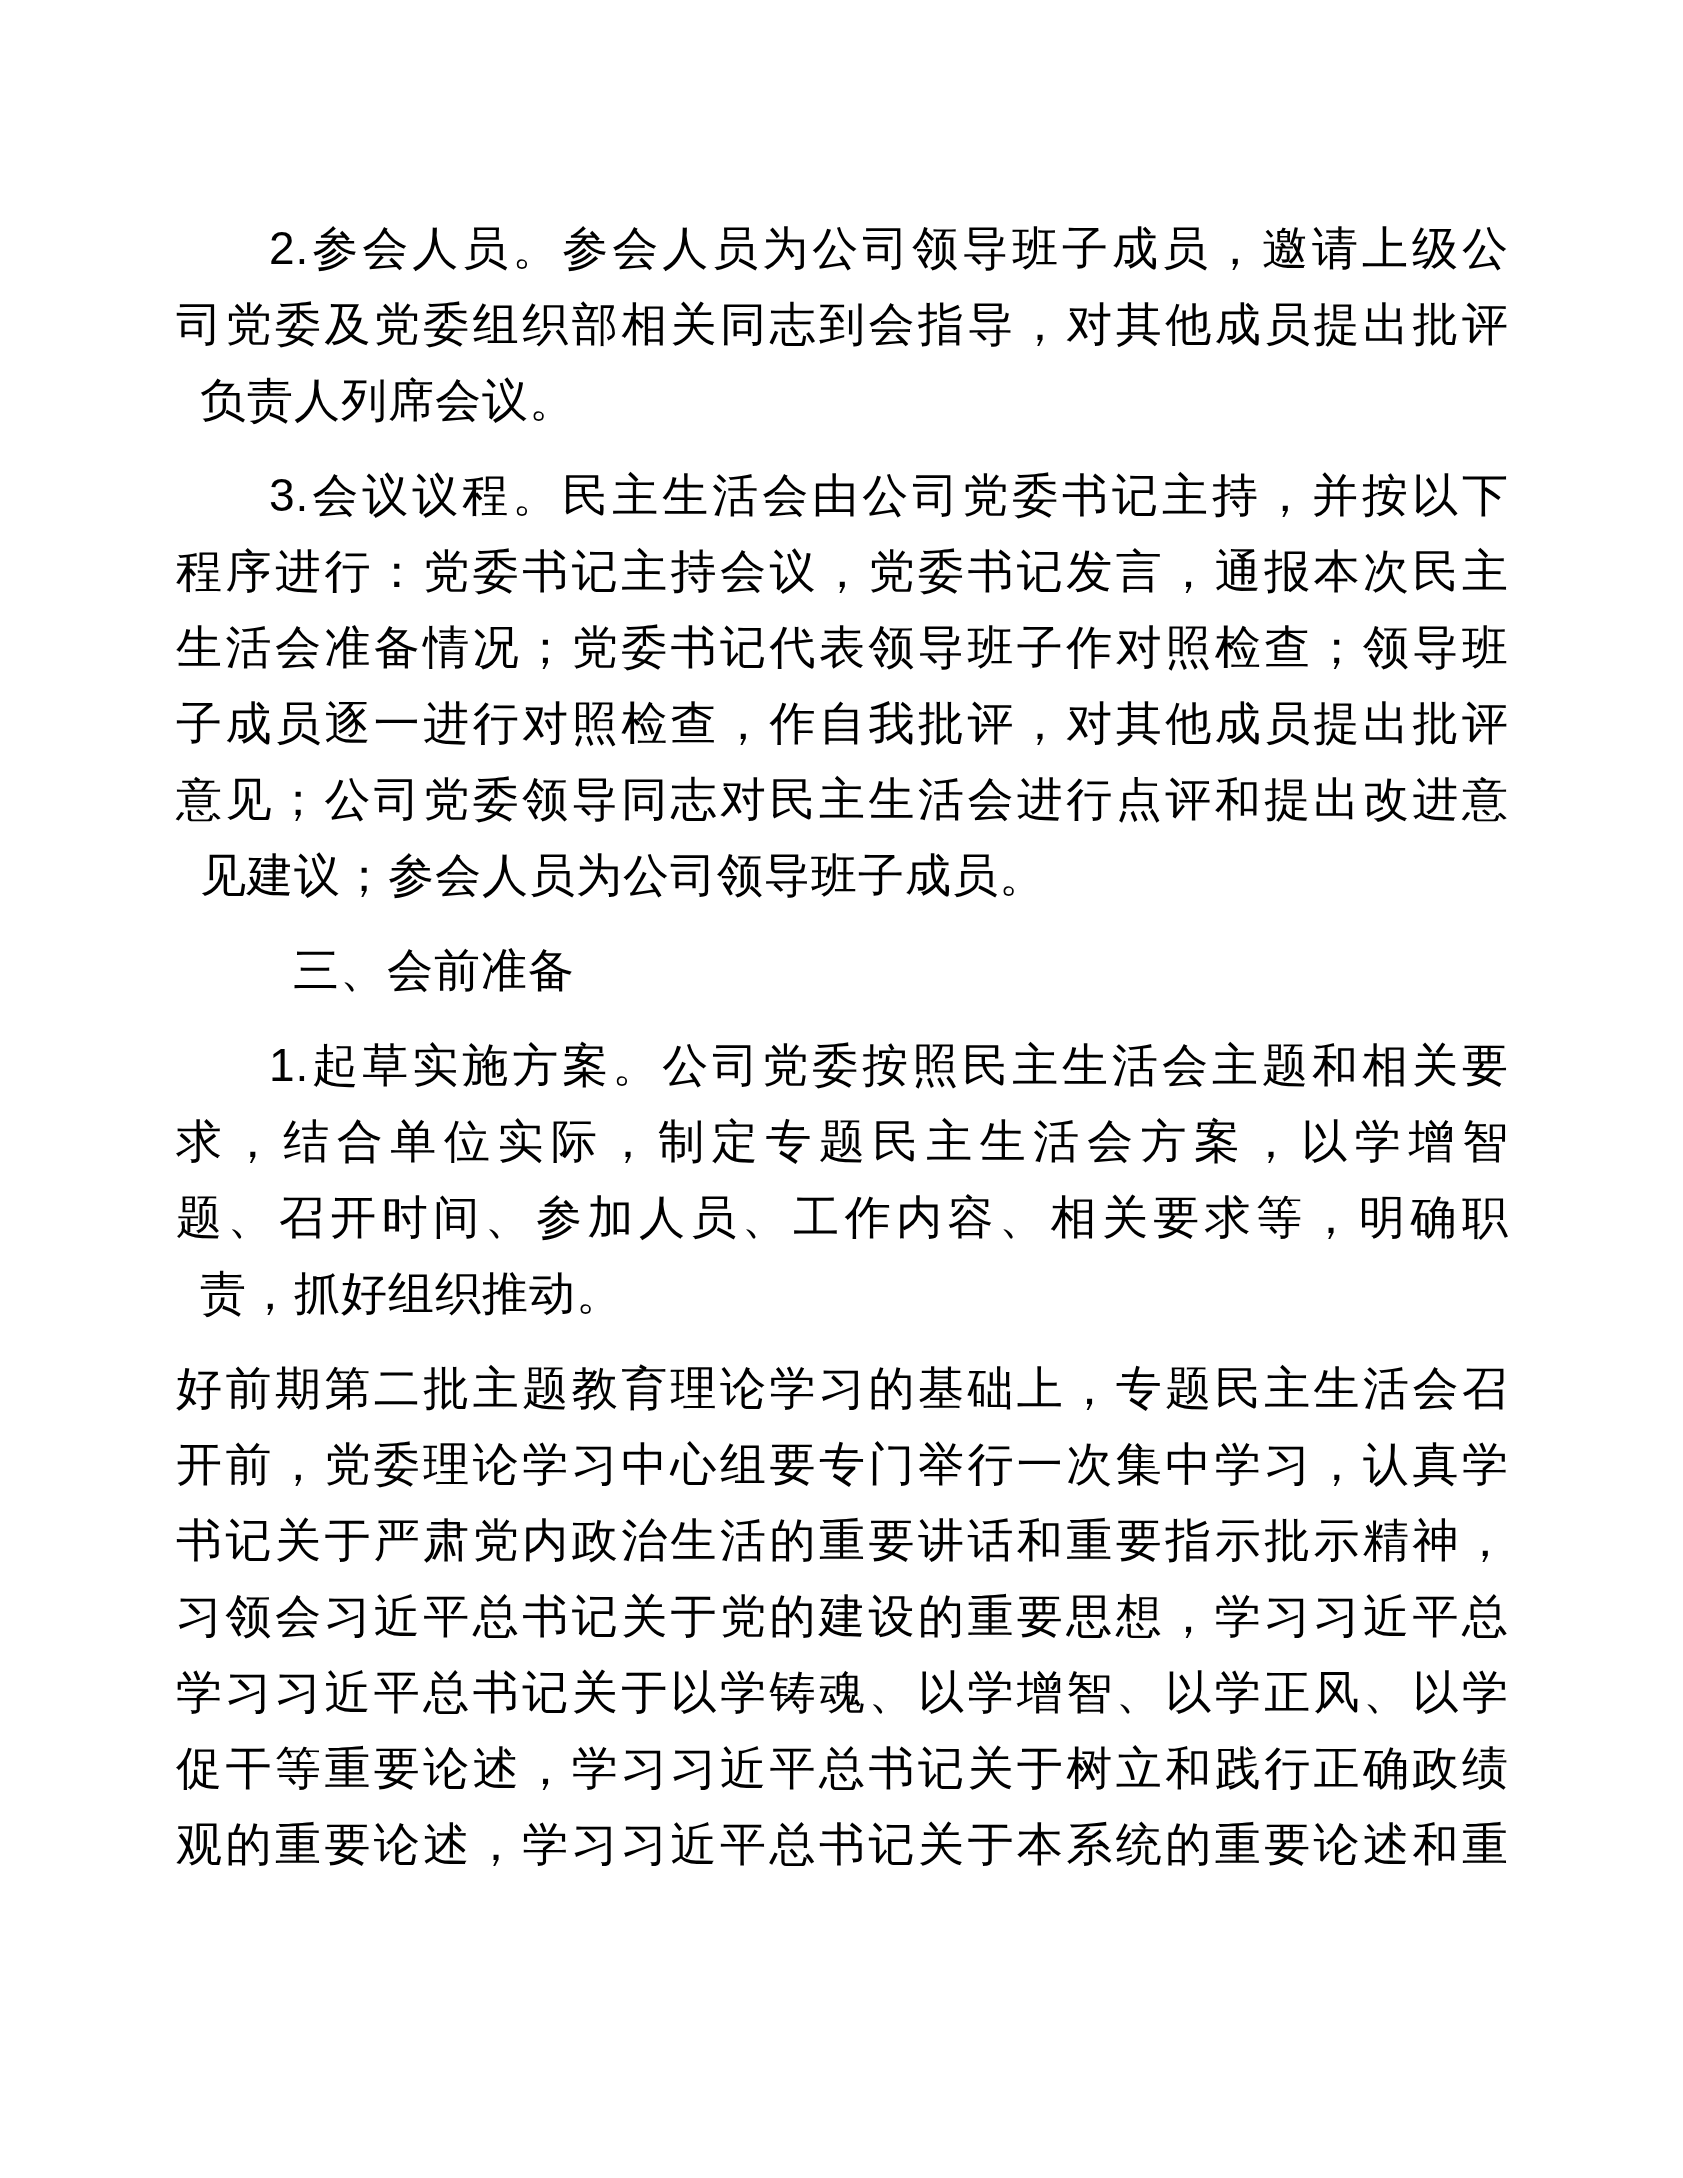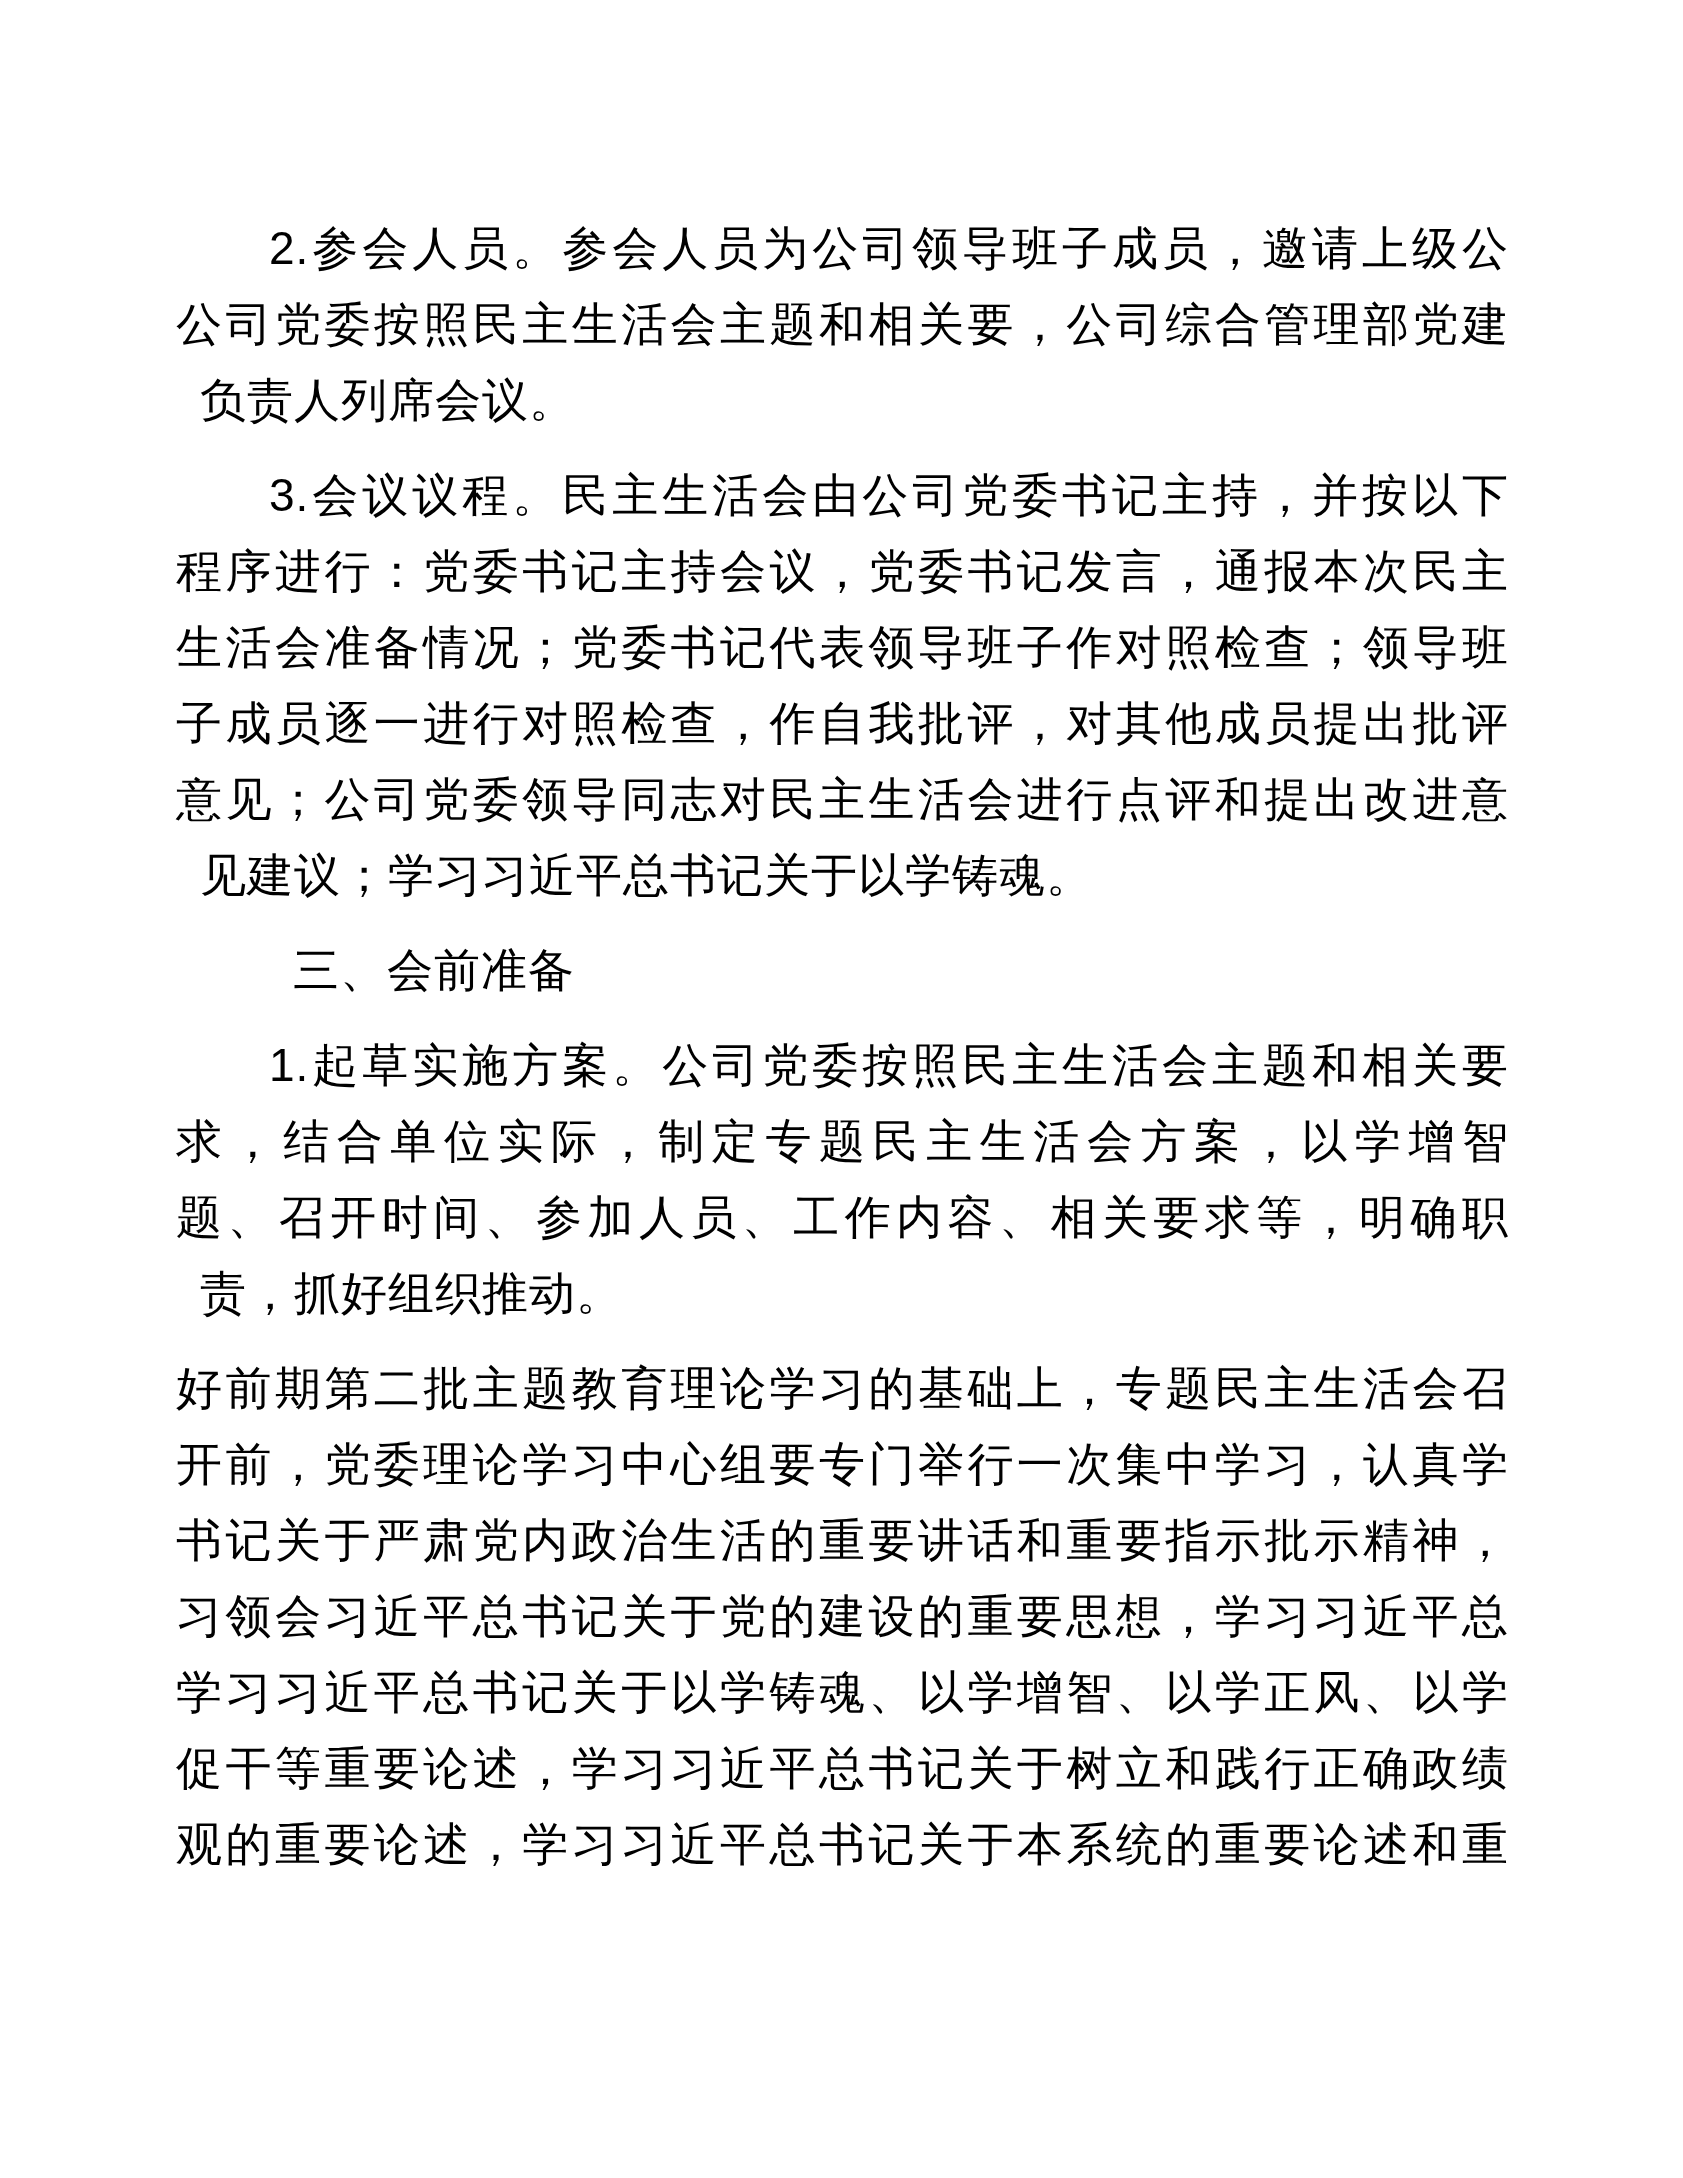--- a/index.html
+++ b/index.html
@@ -51,30 +51,30 @@
     text-align-last: left;
   }
 </style>
 </head>
 <body>
 
 <div class="page">
   <div class="doc">
       <div class="para body">
         <div class="line first">2.参会人员。参会人员为公司领导班子成员，邀请上级公</div>
-        <div class="line">公司党委按照民主生活会主题和相关要，公司综合管理部党建</div>
+        <div class="line">司党委及党委组织部相关同志到会指导，对其他成员提出批评</div>
         <div class="line end">负责人列席会议。</div>
       </div>
       <div class="para body">
         <div class="line first">3.会议议程。民主生活会由公司党委书记主持，并按以下</div>
         <div class="line">程序进行：党委书记主持会议，党委书记发言，通报本次民主</div>
         <div class="line">生活会准备情况；党委书记代表领导班子作对照检查；领导班</div>
         <div class="line">子成员逐一进行对照检查，作自我批评，对其他成员提出批评</div>
         <div class="line">意见；公司党委领导同志对民主生活会进行点评和提出改进意</div>
-        <div class="line end">见建议；学习习近平总书记关于以学铸魂。</div>
+        <div class="line end">见建议；参会人员为公司领导班子成员。</div>
       </div>
       <div class="para heading">
         <div class="line first end">三、会前准备</div>
       </div>
       <div class="para body">
         <div class="line first">1.起草实施方案。公司党委按照民主生活会主题和相关要</div>
         <div class="line">求，结合单位实际，制定专题民主生活会方案，以学增智</div>
         <div class="line">题、召开时间、参加人员、工作内容、相关要求等，明确职</div>
         <div class="line end">责，抓好组织推动。</div>
       </div>

